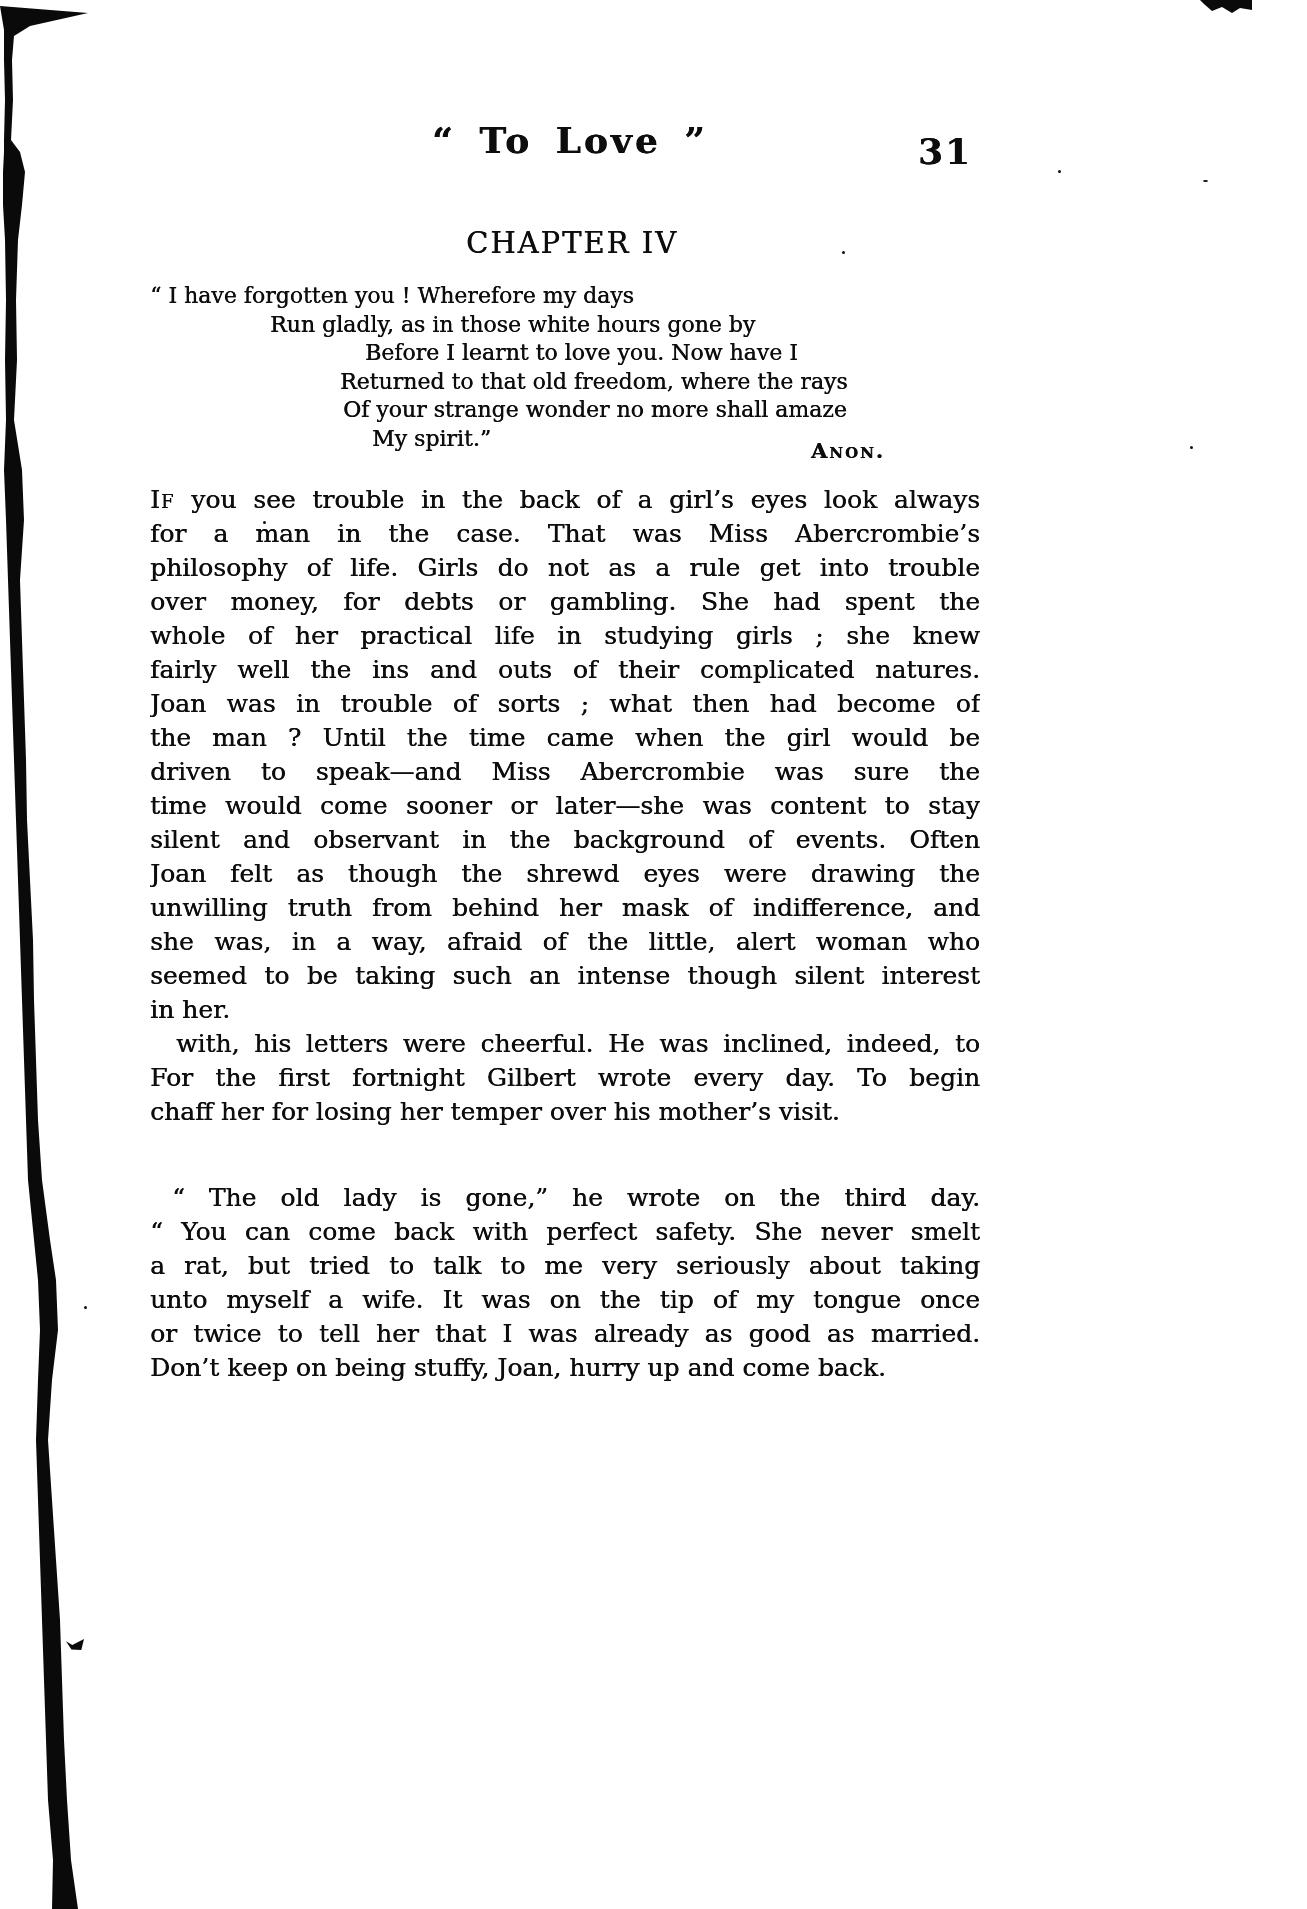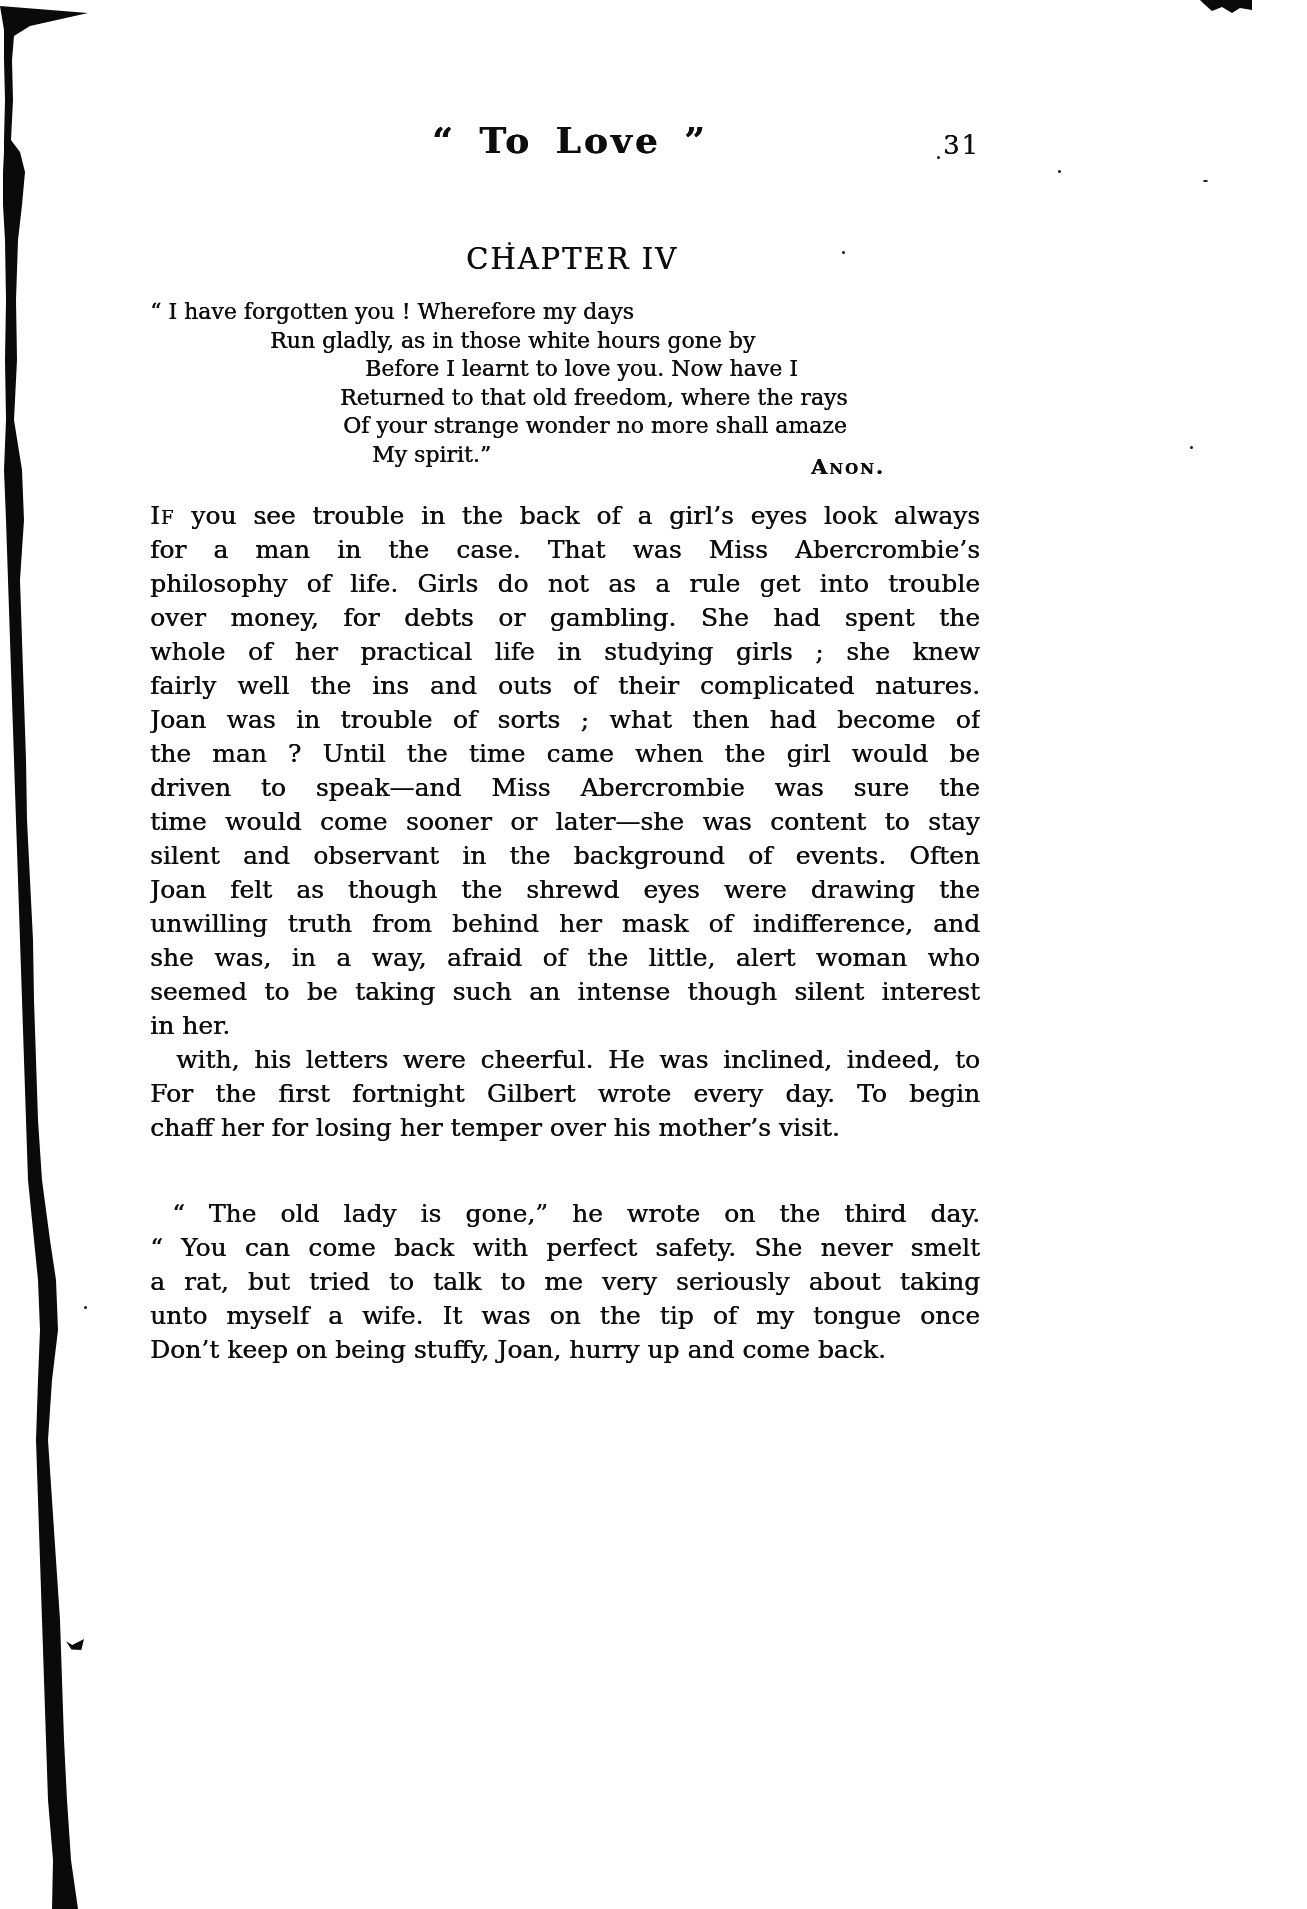--- a/index.html
+++ b/index.html
@@ -15,24 +15,24 @@
     position:absolute; left:66px; top:1639px; width:18px; height:11px; background:#0a0a0a;
     clip-path:polygon(0 20%, 35% 55%, 100% 0, 85% 100%, 30% 95%);
   }
   .column { position:absolute; left:150px; top:118px; width:830px; }
 
   .running-header {
     text-align:center; font-weight:bold; font-size:36px; line-height:44px;
     letter-spacing:3px; word-spacing:8px; padding-left:10px;
   }
   .page-number {
-    position:absolute; top:12px; right:0; font-size:26px; font-weight:normal; letter-spacing:2px;
+    position:absolute; top:12px; right:8px; font-size:36px; font-weight:bold; letter-spacing:2px;
   }
   .chapter-title {
-    margin:80px 0 0; text-align:center; font-weight:normal;
+    margin:64px 0 0; text-align:center; font-weight:normal;
     font-size:29px; line-height:34px; letter-spacing:2px; padding-left:14px;
   }
   .epigraph { margin-top:22px; font-size:22px; line-height:28.5px; }
   .epigraph div:nth-of-type(1){ }
   .epigraph div:nth-of-type(2){ margin-left:120px; }
   .epigraph div:nth-of-type(3){ margin-left:215px; }
   .epigraph div:nth-of-type(4){ margin-left:190px; }
   .epigraph div:nth-of-type(5){ margin-left:193px; }
   .epigraph div:nth-of-type(6){ margin-left:222px; }
   .attribution {
@@ -166,20 +166,21 @@
         <div class="lines">
 
             <div class="line">“ The old lady is gone,” he wrote on the third day.</div>
 
             <div class="line">“ You can come back with perfect safety.  She never smelt</div>
 
             <div class="line">a rat, but tried to talk to me very seriously about  taking</div>
 
             <div class="line">unto myself a wife.  It was on the tip of  my tongue once</div>
 
+            <div class="line">or twice to tell her that I was already as good as married.</div>
 
             <div class="line last">Don’t keep on being stuffy, Joan, hurry up and come back.</div>
           </div>
       </div>
 
     </div>
   </div>
 </div>
 
 </body></html>

